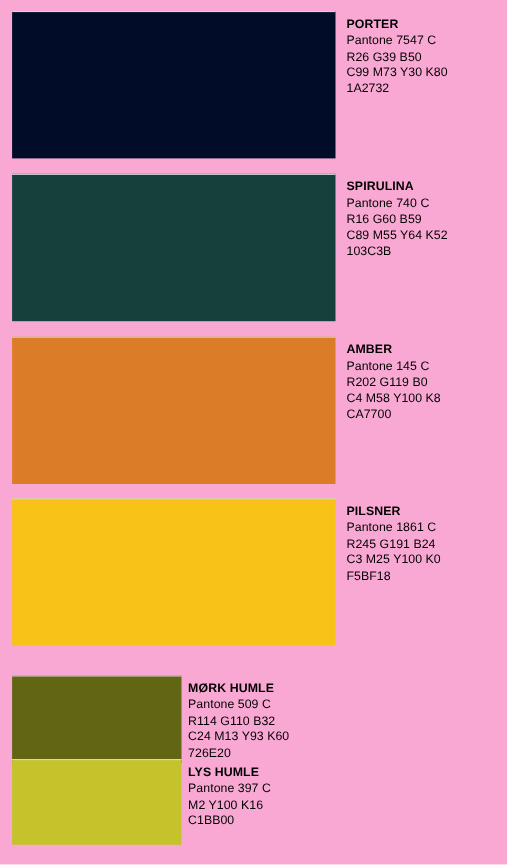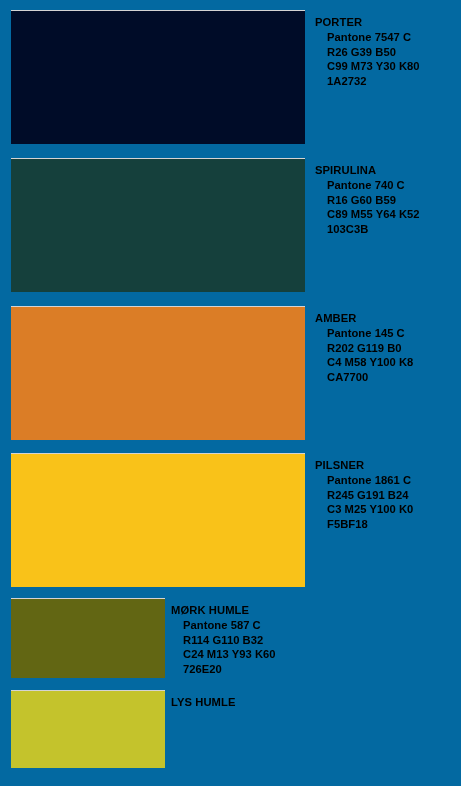--- a/index.html
+++ b/index.html
@@ -39,29 +39,28 @@
     line-height: 14.8px;
     white-space: nowrap;
   }
 
   .swatch-name {
     font-weight: bold;
     letter-spacing: 0.1px;
   }
 
   .swatch-line {
-    font-weight: bold;
+    font-weight: normal;
     letter-spacing: 0.05px;
-    margin-left: 12px;
   }
 </style>
 </head>
 <body>
 
-<div id="palette-sheet" style="background: #0369a1;">
+<div id="palette-sheet" style="background: #f9a8d4;">
     <div class="swatch-row" style="left: 0px; top: 0px; width: 461px; height: 786px;">
       <div class="swatch-chip" style="left: 11px; top: 10px; width: 294px; height: 134px; background: rgb(0, 12, 40);"></div>
       <div class="swatch-info" style="left: 315px; top: 15px;">
         <div class="swatch-name">PORTER</div>
         <div class="swatch-line">Pantone 7547 C</div>
         <div class="swatch-line">R26 G39 B50</div>
         <div class="swatch-line">C99 M73 Y30 K80</div>
         <div class="swatch-line">1A2732</div>
       </div>
     </div>
@@ -88,29 +87,32 @@
     <div class="swatch-row" style="left: 0px; top: 0px; width: 461px; height: 688px;">
       <div class="swatch-chip" style="left: 11px; top: 453px; width: 294px; height: 134px; background: rgb(249, 194, 25);"></div>
       <div class="swatch-info" style="left: 315px; top: 458px;">
         <div class="swatch-name">PILSNER</div>
         <div class="swatch-line">Pantone 1861 C</div>
         <div class="swatch-line">R245 G191 B24</div>
         <div class="swatch-line">C3 M25 Y100 K0</div>
         <div class="swatch-line">F5BF18</div>
       </div>
     </div>
-    <div class="swatch-row" style="left: 0px; top: 0px; width: 461px; height: 626px;">
+    <div class="swatch-row" style="left: 0px; top: 16px; width: 461px; height: 626px;">
       <div class="swatch-chip" style="left: 11px; top: 598px; width: 154px; height: 80px; background: rgb(98, 102, 19);"></div>
       <div class="swatch-info" style="left: 171px; top: 603px;">
         <div class="swatch-name">MØRK HUMLE</div>
-        <div class="swatch-line">Pantone 587 C</div>
+        <div class="swatch-line">Pantone 509 C</div>
         <div class="swatch-line">R114 G110 B32</div>
         <div class="swatch-line">C24 M13 Y93 K60</div>
         <div class="swatch-line">726E20</div>
       </div>
     </div>
     <div class="swatch-row" style="left: 0px; top: 0px; width: 461px; height: 562px;">
       <div class="swatch-chip" style="left: 11px; top: 690px; width: 154px; height: 78px; background: rgb(196, 195, 44);"></div>
       <div class="swatch-info" style="left: 171px; top: 695px;">
         <div class="swatch-name">LYS HUMLE</div>
+        <div class="swatch-line">Pantone 397 C</div>
+        <div class="swatch-line">M2 Y100 K16</div>
+        <div class="swatch-line">C1BB00</div>
       </div>
     </div>
   </div>
 
 </body></html>

